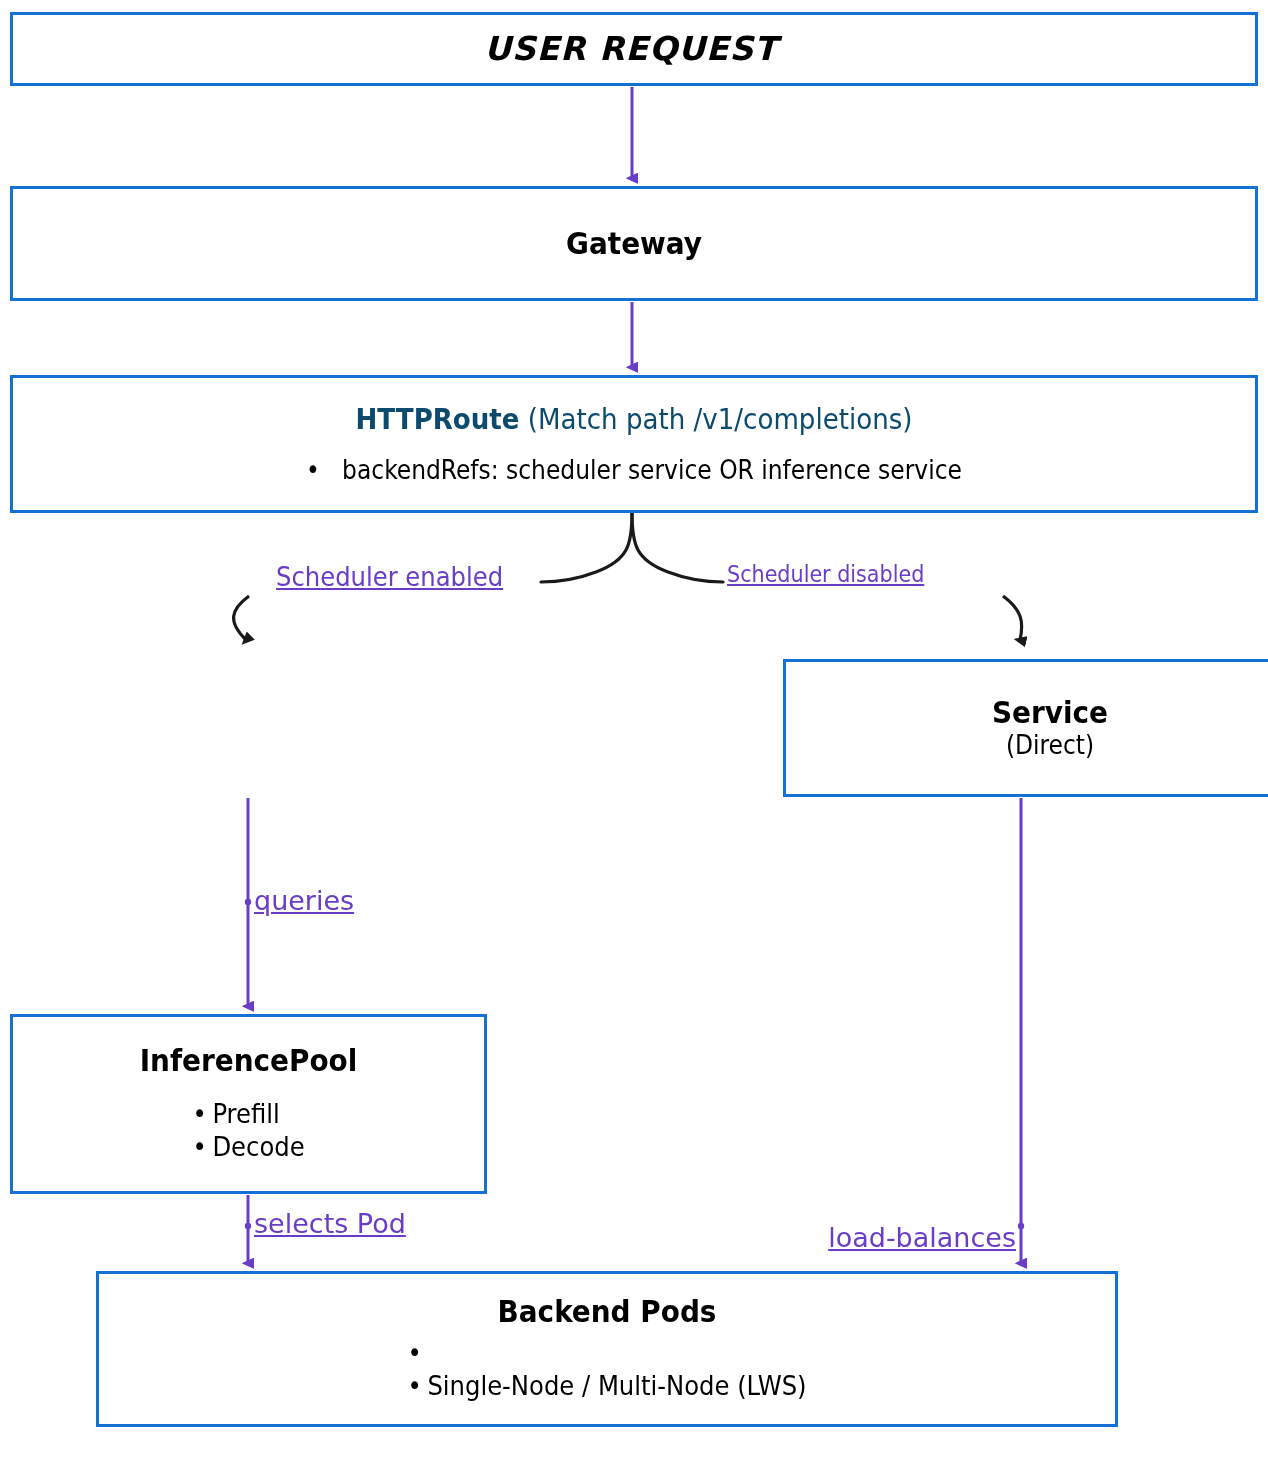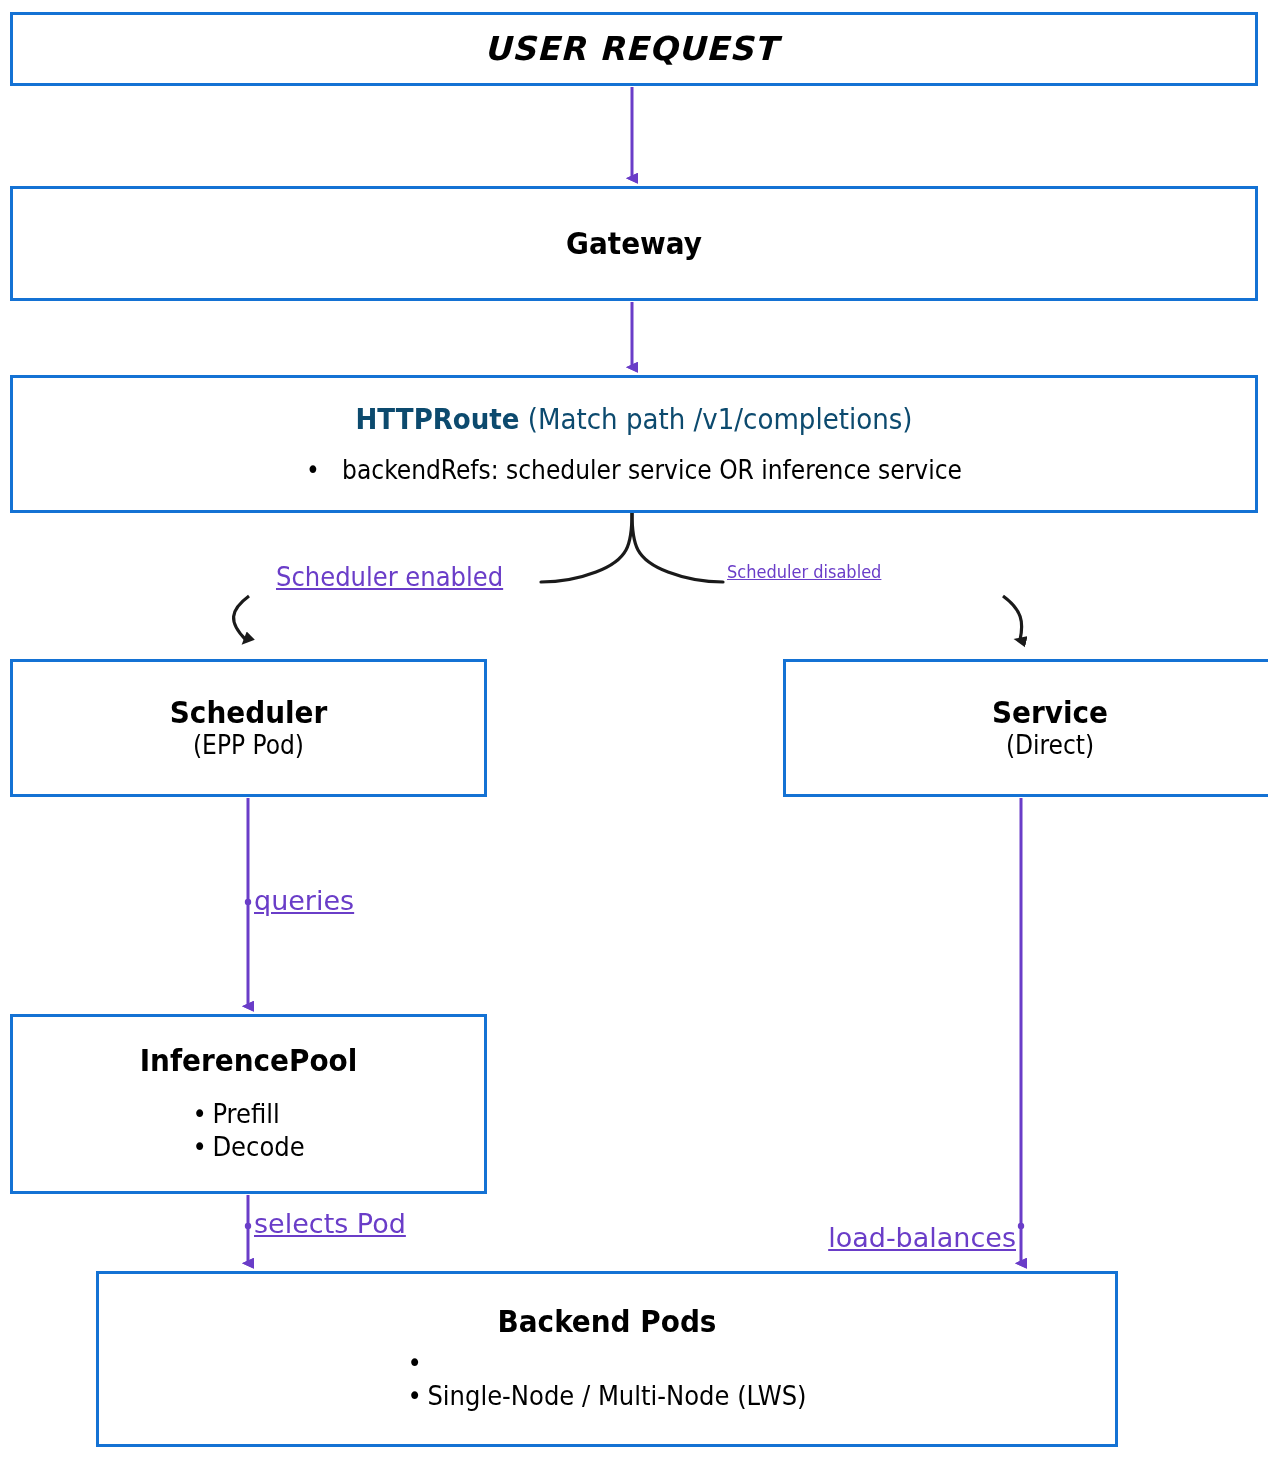--- a/index.html
+++ b/index.html
@@ -40,29 +40,29 @@
   #scheduler .sub{font-size:26px;margin-top:3px;}
 
   #service{left:783px;top:659px;width:534px;height:138px;}
   #service .title{font-size:31px;}
   #service .sub{font-size:26px;margin-top:3px;}
 
   #inferencepool{left:10px;top:1014px;width:477px;height:180px;}
   #inferencepool .title{font-size:31px;margin-bottom:20px;}
   #inferencepool .bullets li{font-size:27px;}
 
-  #backendpods{left:96px;top:1271px;width:1022px;height:176px;}
+  #backendpods{left:96px;top:1271px;width:1022px;height:156px;}
   #backendpods .title{font-size:31px;margin-bottom:8px;}
   #backendpods .bullets li{font-size:27px;}
 
   
   .edge-label{position:absolute;color:#6a3dc8;white-space:nowrap;text-decoration:underline;}
   #lbl-sched-enabled{left:276px;top:561px;font-size:27px;
      font-family:"DejaVu Sans Condensed","Liberation Sans",sans-serif;}
-  #lbl-sched-disabled{left:727px;top:561px;font-size:18px;
+  #lbl-sched-disabled{left:727px;top:561px;font-size:23px;
      font-family:"DejaVu Sans Condensed","Liberation Sans",sans-serif;}
   #lbl-queries{left:254px;top:885px;font-size:27px;
      font-family:"DejaVu Sans","Liberation Sans",sans-serif;}
   #lbl-selects-pod{left:254px;top:1208px;font-size:27px;
      font-family:"DejaVu Sans","Liberation Sans",sans-serif;}
   #lbl-load-balances{left:822px;top:1208px;font-size:27px;
      font-family:"DejaVu Sans","Liberation Sans",sans-serif;}
 </style>
 </head>
 <body>
@@ -129,24 +129,20 @@
       <span class="paren">(Match path /v1/completions)</span>
     </div>
     <ul class="bullets">
       <li>
         <span class="dot">•</span>
         <span>backendRefs: scheduler service OR inference service</span>
       </li>
     </ul>
   </div>
 
-  <div class="node" id="scheduler">
-    <div class="title">Scheduler</div>
-    <div class="sub">(EPP Pod)</div>
-  </div>
 
   <div class="node" id="service">
     <div class="title">Service</div>
     <div class="sub">(Direct)</div>
   </div>
 
   <div class="node" id="inferencepool">
     <div class="title">InferencePool</div>
     <ul class="bullets">
       <li>

